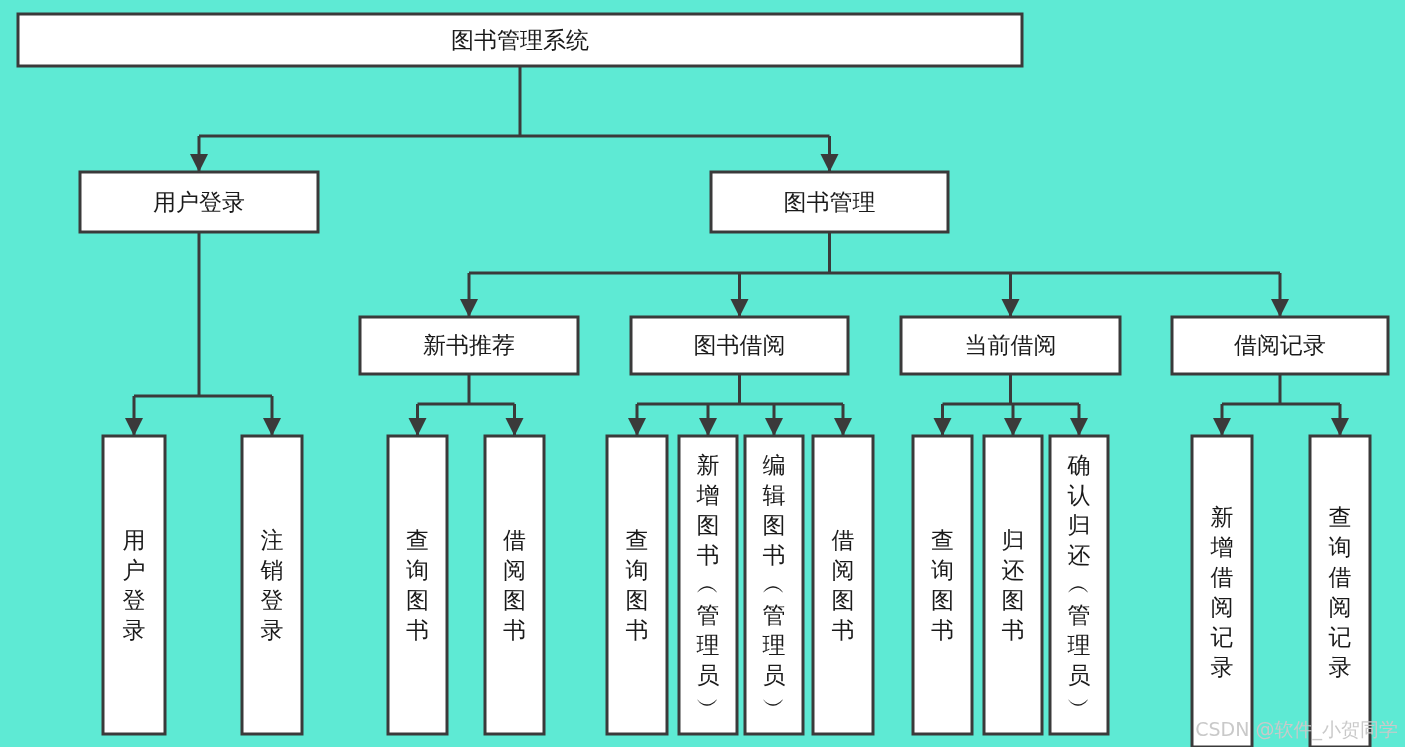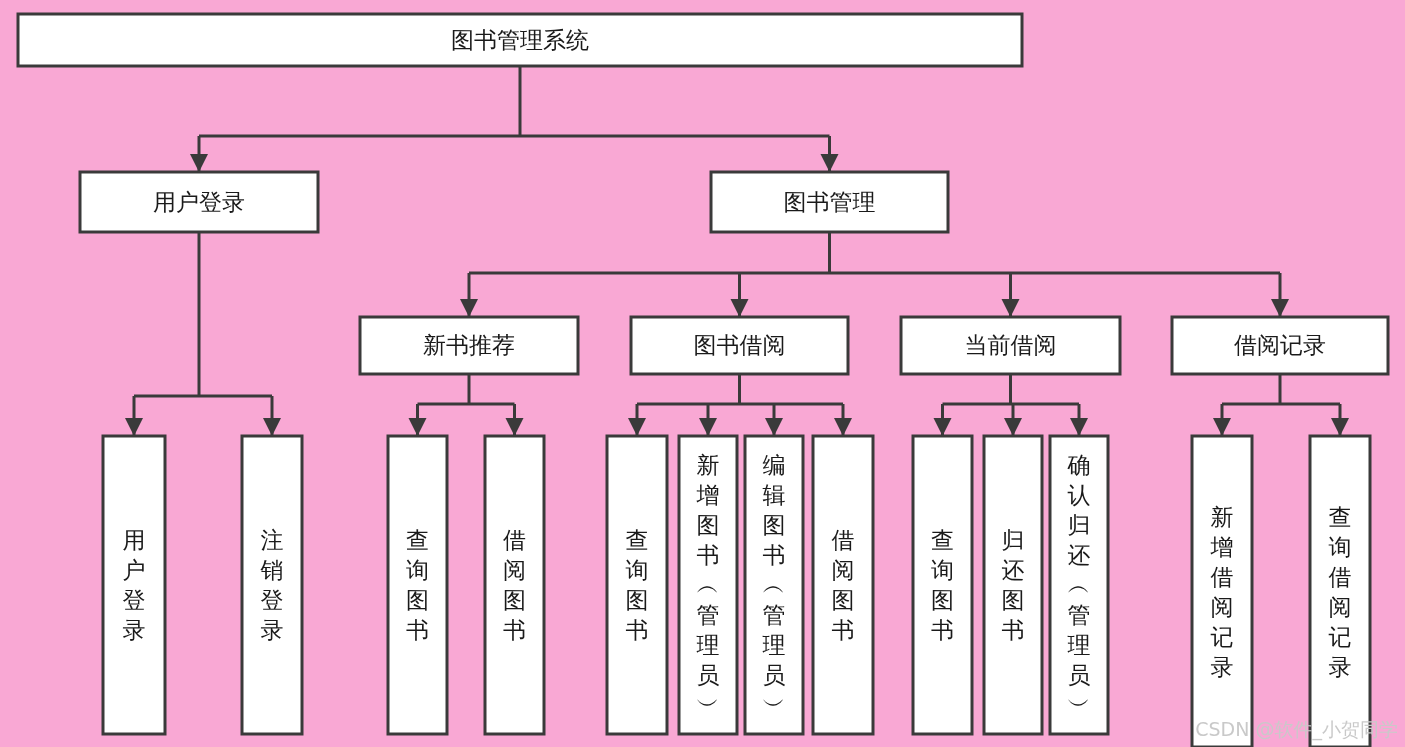--- a/index.html
+++ b/index.html
@@ -8,21 +8,21 @@
     padding: 0;
     background: #ffffff;
   }
   body {
     font-family: "DejaVu Sans", "Liberation Sans", sans-serif;
   }
   #diagram-root {
     position: relative;
     width: 1405px;
     height: 747px;
-    background: #f9a8d4;
+    background: #5eead4;
     overflow: hidden;
   }
   svg#tree-svg {
     position: absolute;
     left: 0;
     top: 0;
     width: 1405px;
     height: 747px;
     display: block;
   }

